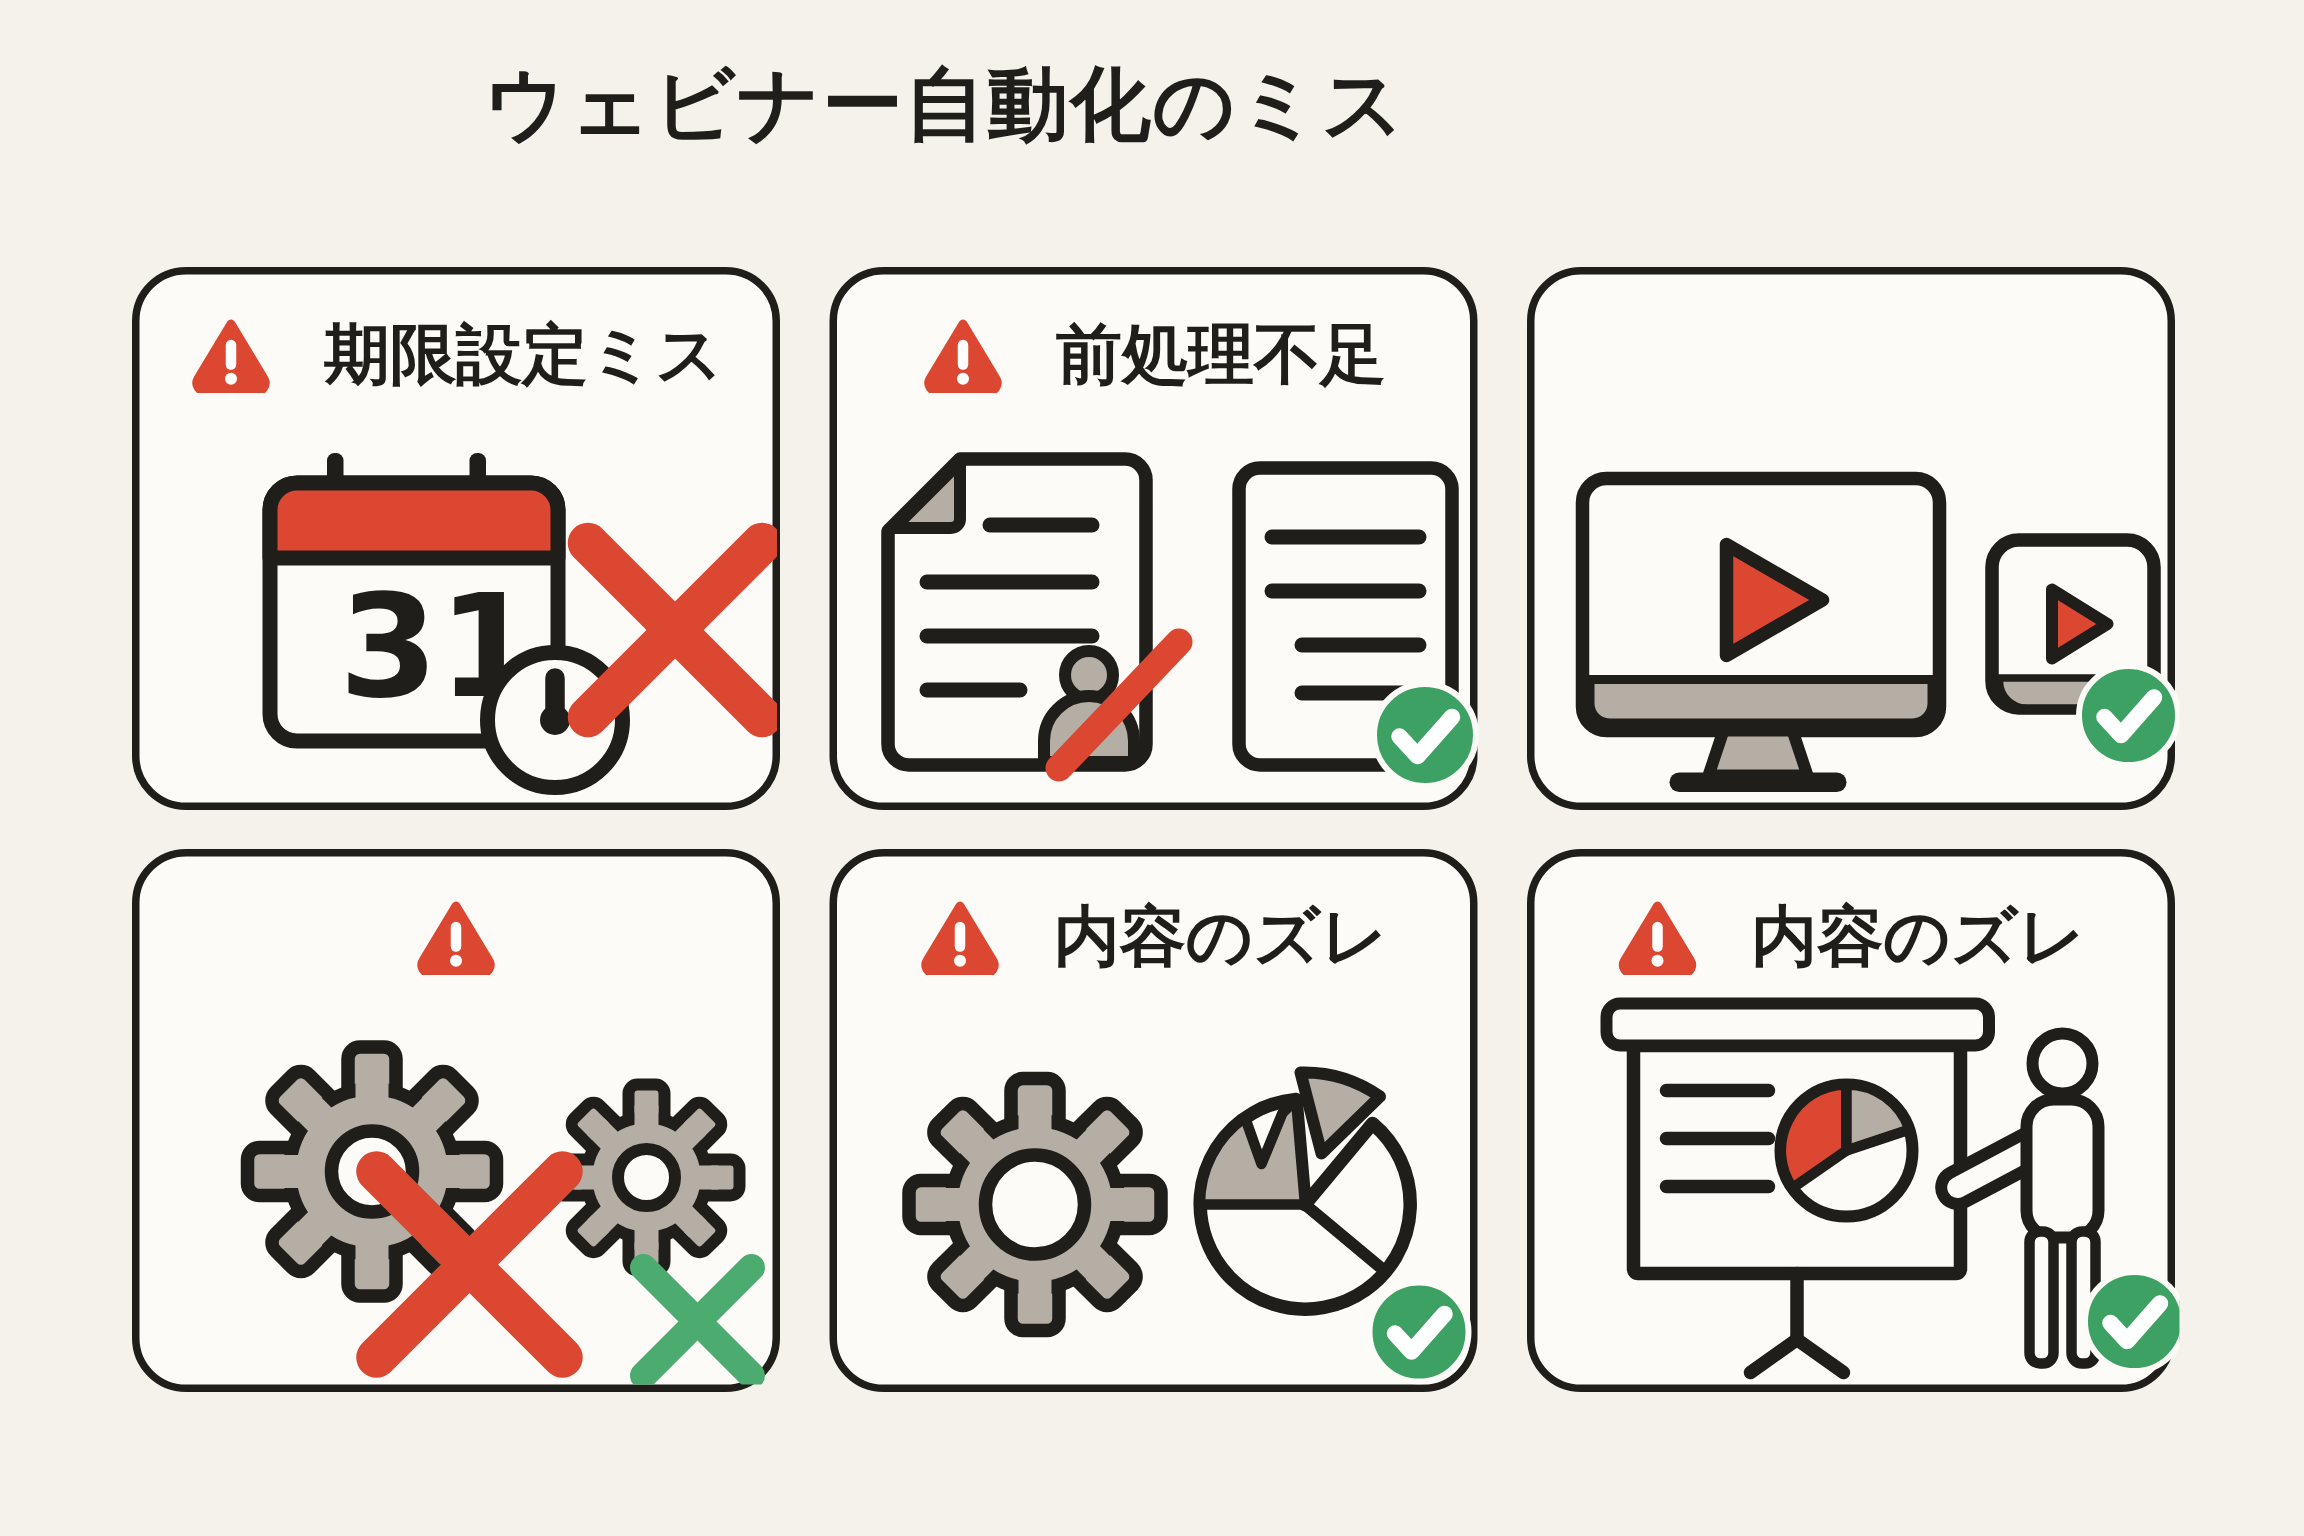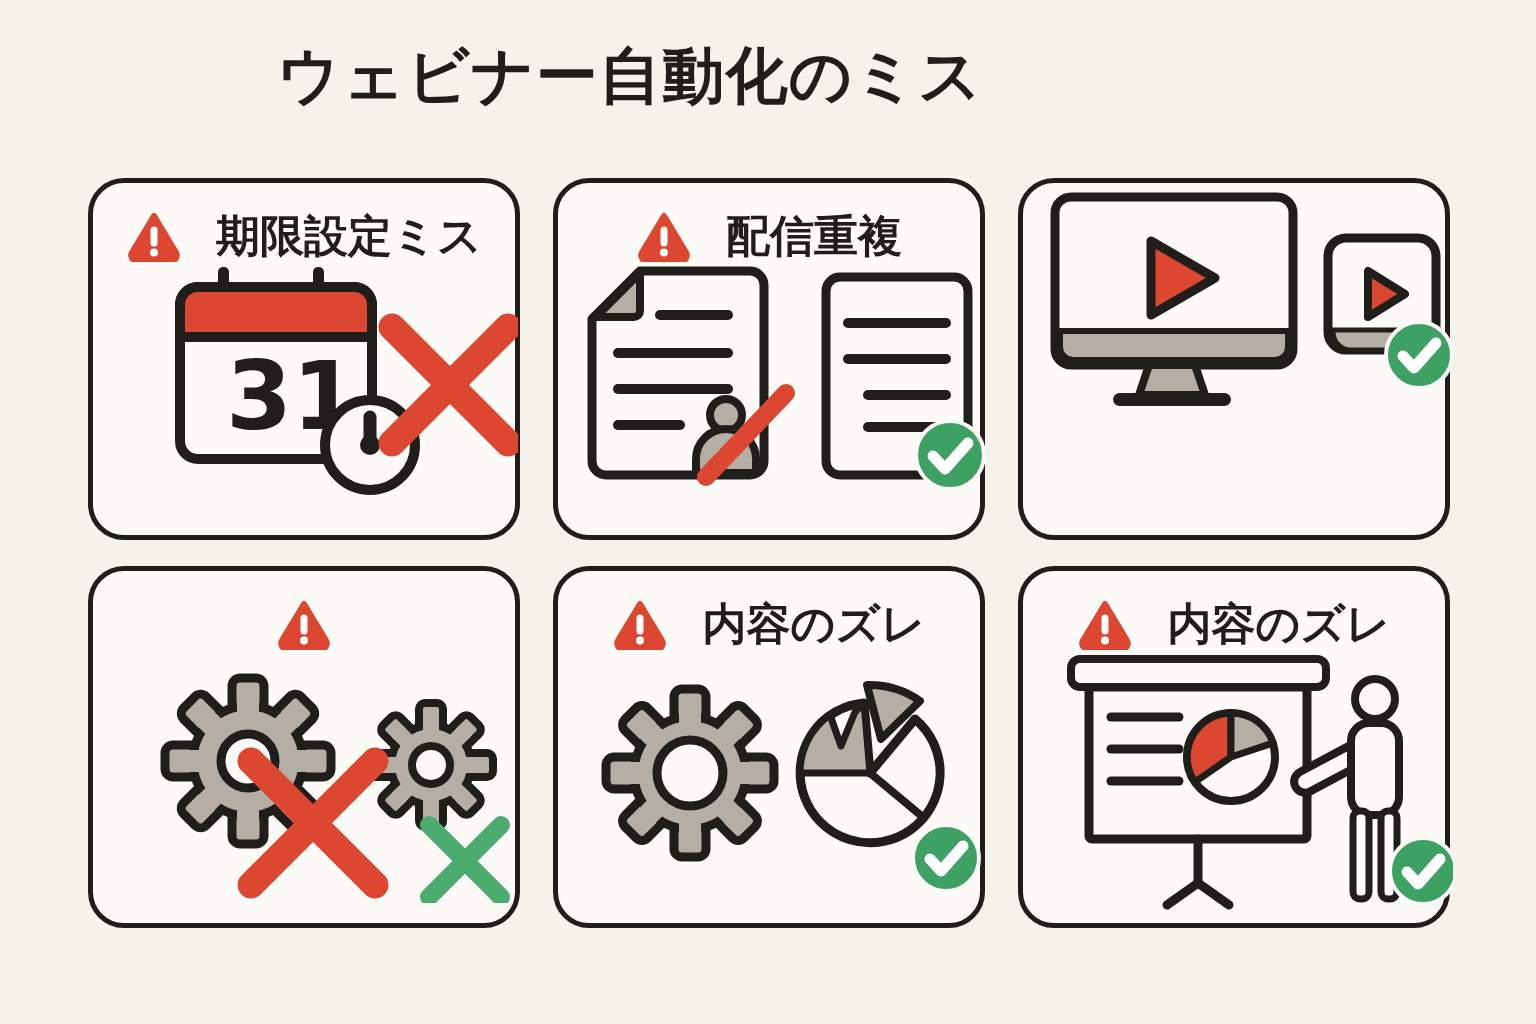--- a/index.html
+++ b/index.html
@@ -5,21 +5,21 @@
   html,body{margin:0;padding:0;}
   body{
     width:1536px;height:1024px;overflow:hidden;position:relative;
     background:#F5F2EB;
     font-family:"DejaVu Sans",sans-serif;
     color:#1F1E1B;
   }
   .page-title{
     position:absolute;left:0;top:34px;width:1260px;
     text-align:center;margin:0;
-    font-size:62px;font-weight:900;letter-spacing:.02em;color:#1F1E1B;
+    font-size:54px;font-weight:900;letter-spacing:.02em;color:#1F1E1B;
   }
   .board{
     position:absolute;left:88px;top:178px;
     display:grid;
     grid-template-columns:repeat(3,432px);
     grid-template-rows:repeat(2,362px);
     gap:26px 33px;
   }
   .card{
     box-sizing:border-box;
@@ -28,21 +28,21 @@
     border-radius:36px;
     display:flex;flex-direction:column;align-items:center;
   }
   .card-header{
     margin-top:24px;height:58px;
     display:flex;align-items:center;justify-content:center;gap:34px;
   }
   .card-label{
     margin:0;font-size:44px;font-weight:800;color:#1F1E1B;white-space:nowrap;
   }
-  .card-art{flex:1;display:flex;align-items:flex-start;justify-content:center;width:100%;padding-left:28px;}
+  .card-art{flex:1;display:flex;align-items:flex-end;justify-content:center;width:100%;padding-left:28px;}
   svg{display:block;}
 </style>
 </head>
 <body>
 
 <h1 class="page-title">ウェビナー自動化のミス</h1>
 
 <div class="board">
 
   <section class="card">
@@ -76,21 +76,21 @@
     </div>
   </section>
 
   <section class="card">
     <div class="card-header">
       <svg width="56" height="52" viewBox="0 0 56 52">
         <path d="M28,6 L50,42.5 a5.5,5.5 0 0 1 -4.7,8.3 H10.7 A5.5,5.5 0 0 1 6,42.5 Z" fill="#DC4731" stroke="#DC4731" stroke-width="6" stroke-linejoin="round"></path>
         <line x1="28" y1="20" x2="28" y2="33" stroke="#FFFFFF" stroke-width="7" stroke-linecap="round"></line>
         <circle cx="28" cy="42.5" r="4" fill="#FFFFFF"></circle>
       </svg>
-      <h2 class="card-label">配信重複</h2>
+      <h2 class="card-label">前処理不足</h2>
     </div>
     <div class="card-art">
       <svg width="410" height="235" viewBox="0 0 410 235">
         <g>
           <path d="M62,6 H172 a14,14 0 0 1 14,14 V196 a14,14 0 0 1 -14,14 H28 a14,14 0 0 1 -14,-14 V54 Z" fill="#FCFBF7" stroke="#1F1E1B" stroke-width="9" stroke-linejoin="round"></path>
           <path d="M62,8 V46 a6,6 0 0 1 -6,6 H18 Z" fill="#B5AEA5" stroke="#1F1E1B" stroke-width="8" stroke-linejoin="round"></path>
           <line x1="82" y1="50" x2="150" y2="50" stroke="#1F1E1B" stroke-width="10" stroke-linecap="round"></line>
           <line x1="40" y1="88" x2="150" y2="88" stroke="#1F1E1B" stroke-width="10" stroke-linecap="round"></line>
           <line x1="40" y1="124" x2="150" y2="124" stroke="#1F1E1B" stroke-width="10" stroke-linecap="round"></line>
           <line x1="40" y1="160" x2="102" y2="160" stroke="#1F1E1B" stroke-width="10" stroke-linecap="round"></line>

